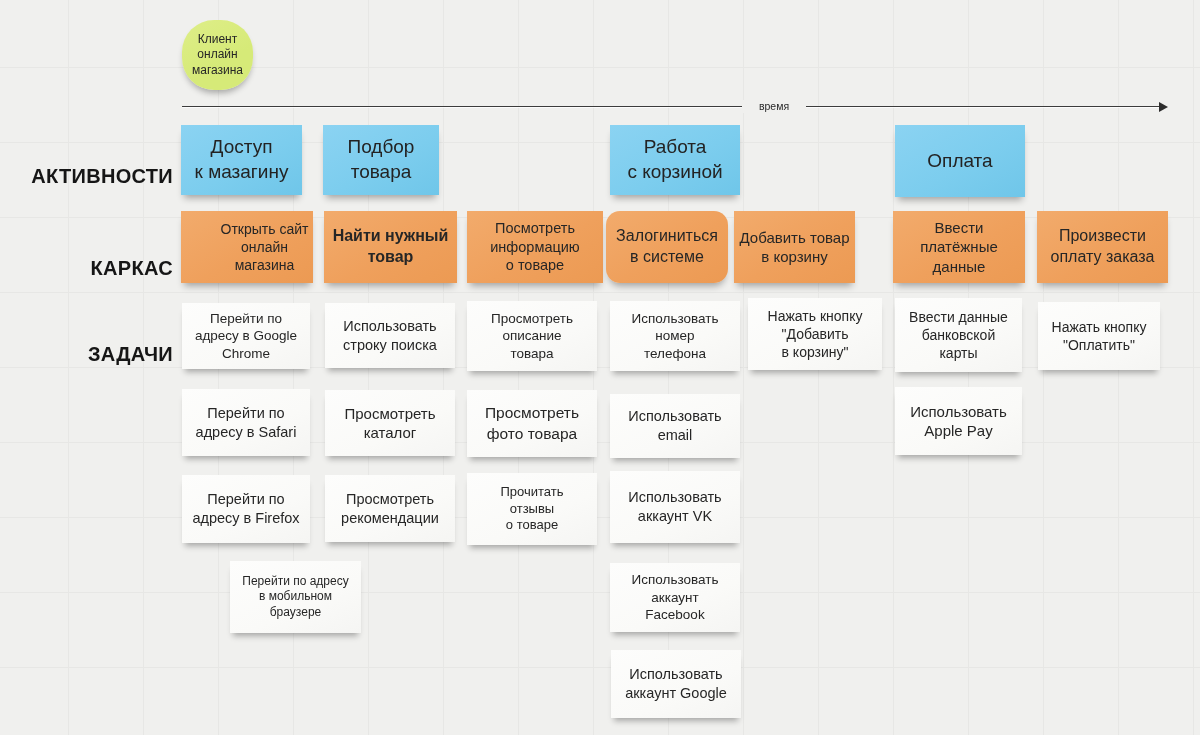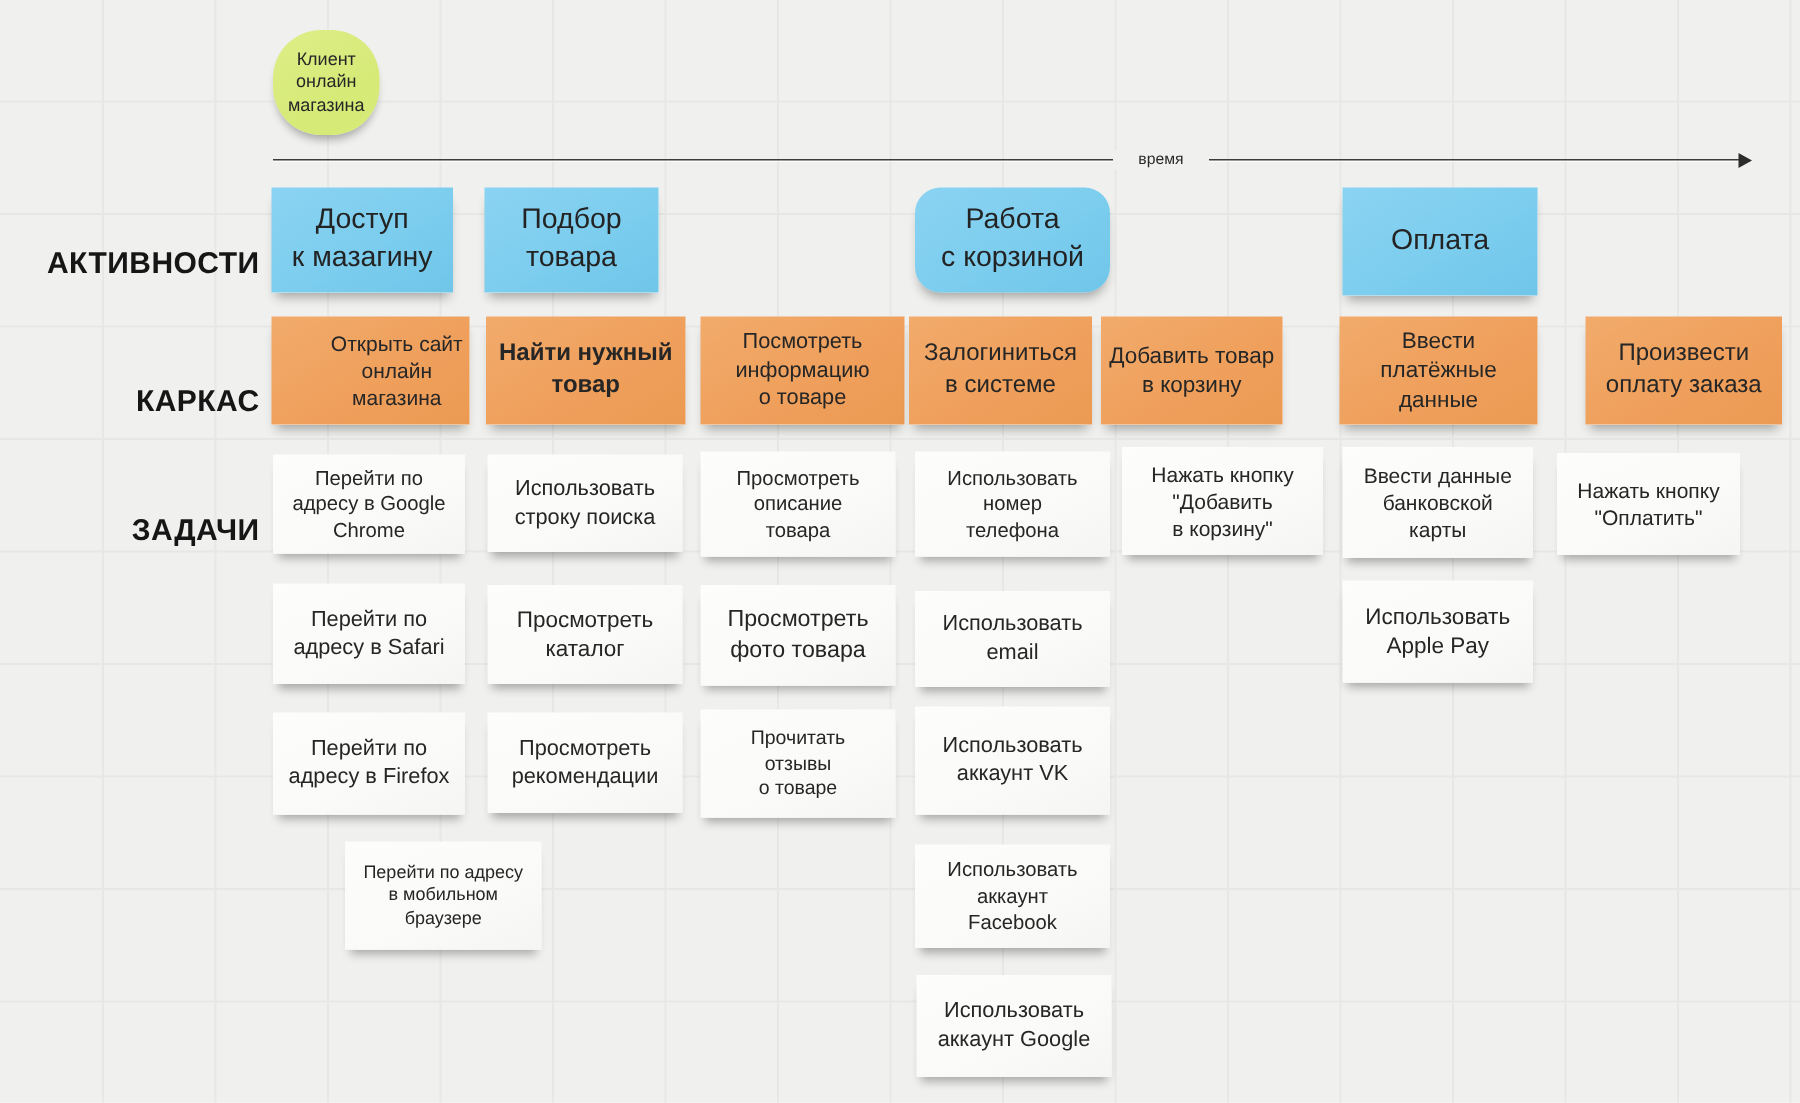--- a/index.html
+++ b/index.html
@@ -83,39 +83,39 @@
     <div class="tlabel">время</div>
   </div>
 
 <div class="note persona" style="left: 182px; top: 20px; width: 71px; height: 70px; font-size: 12px; border-radius: 32px;">Клиент
 онлайн
 магазина</div>
     <div class="note activity" style="left: 181px; top: 125px; width: 121px; height: 70px; font-size: 19px;">Доступ
 к мазагину</div>
     <div class="note activity" style="left: 323px; top: 125px; width: 116px; height: 70px; font-size: 19px;">Подбор
 товара</div>
-    <div class="note activity" style="left: 610px; top: 125px; width: 130px; height: 70px; font-size: 19px; border-radius: 17px;">Работа
+    <div class="note activity" style="left: 610px; top: 125px; width: 130px; height: 70px; font-size: 19px;">Работа
 с корзиной</div>
     <div class="note activity" style="left: 895px; top: 125px; width: 130px; height: 72px; font-size: 19px;">Оплата</div>
     <div class="note step" style="left: 181px; top: 211px; width: 132px; height: 72px; font-size: 14px; padding-left: 37px;">Открыть сайт
 онлайн
 магазина</div>
     <div class="note step" style="left: 324px; top: 211px; width: 133px; height: 72px; font-size: 16px; font-weight: bold;">Найти нужный
 товар</div>
     <div class="note step" style="left: 467px; top: 211px; width: 136px; height: 72px; font-size: 14.5px;">Посмотреть
 информацию
 о товаре</div>
-    <div class="note step" style="left: 606px; top: 211px; width: 122px; height: 72px; font-size: 16px;">Залогиниться
+    <div class="note step" style="left: 606px; top: 211px; width: 122px; height: 72px; font-size: 16px; border-radius: 14px;">Залогиниться
 в системе</div>
     <div class="note step" style="left: 734px; top: 211px; width: 121px; height: 72px; font-size: 15px;">Добавить товар
 в корзину</div>
     <div class="note step" style="left: 893px; top: 211px; width: 132px; height: 72px; font-size: 15px;">Ввести
 платёжные
 данные</div>
-    <div class="note step" style="left: 1037px; top: 211px; width: 131px; height: 72px; font-size: 16px; margin-left: 20px;">Произвести
+    <div class="note step" style="left: 1037px; top: 211px; width: 131px; height: 72px; font-size: 16px;">Произвести
 оплату заказа</div>
     <div class="note task" style="left: 182px; top: 303px; width: 128px; height: 66px; font-size: 13.5px;">Перейти по
 адресу в Google
 Chrome</div>
     <div class="note task" style="left: 182px; top: 389px; width: 128px; height: 67px; font-size: 14.5px;">Перейти по
 адресу в Safari</div>
     <div class="note task" style="left: 182px; top: 475px; width: 128px; height: 68px; font-size: 14.5px;">Перейти по
 адресу в Firefox</div>
     <div class="note task" style="left: 182px; top: 561px; width: 131px; height: 72px; font-size: 12px; margin-left: 48px;">Перейти по адресу
 в мобильном

